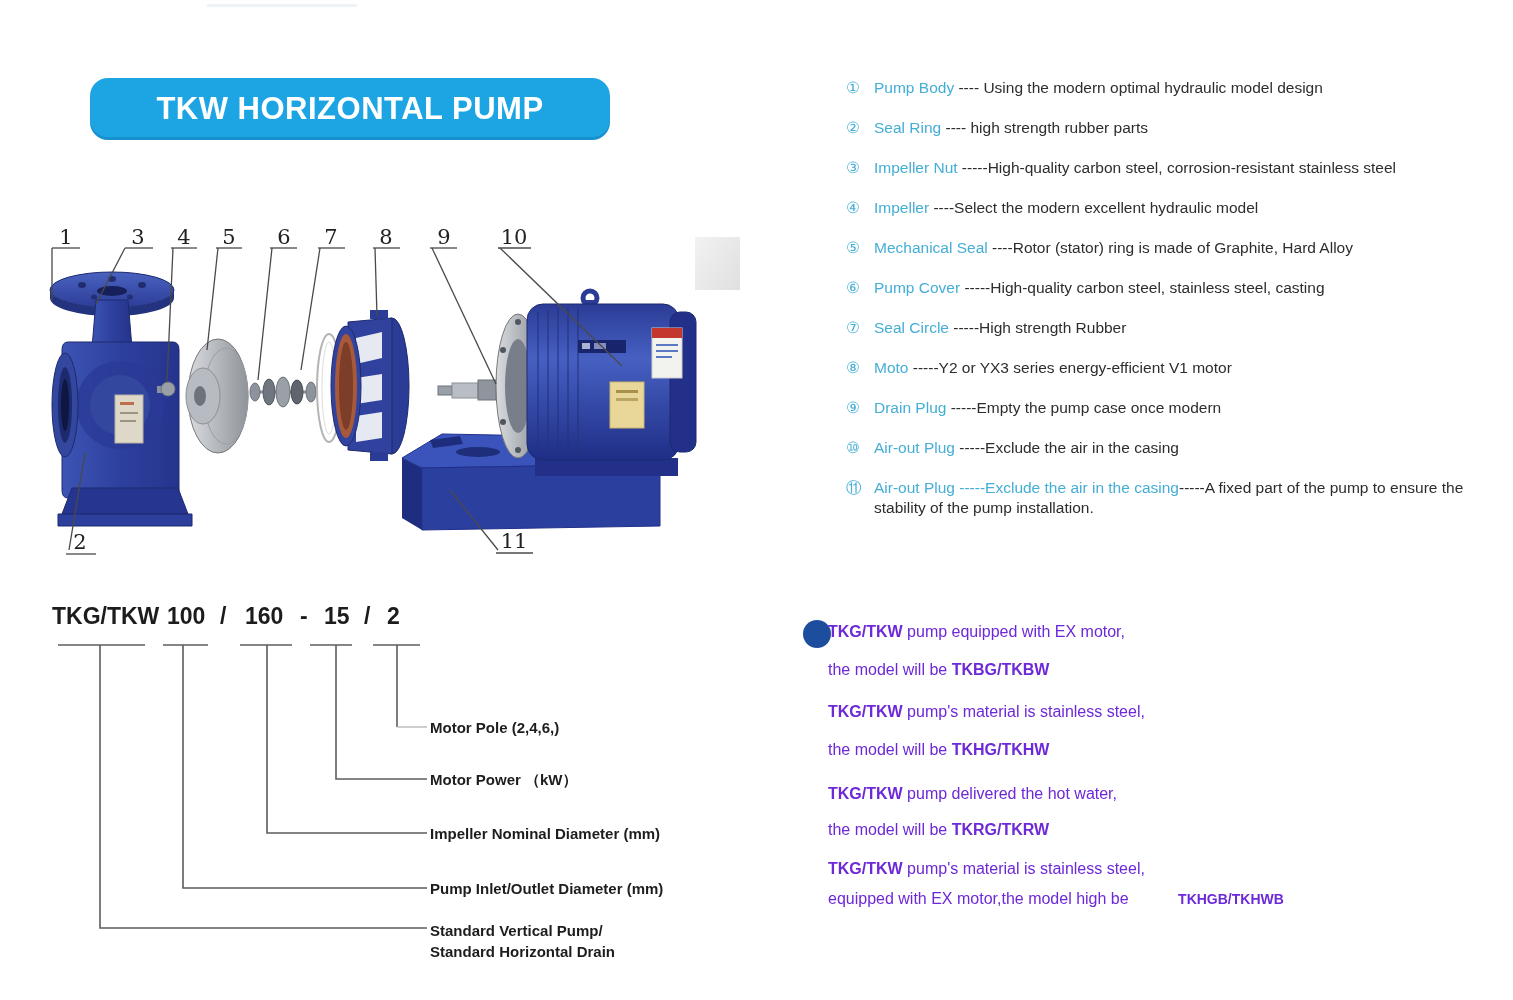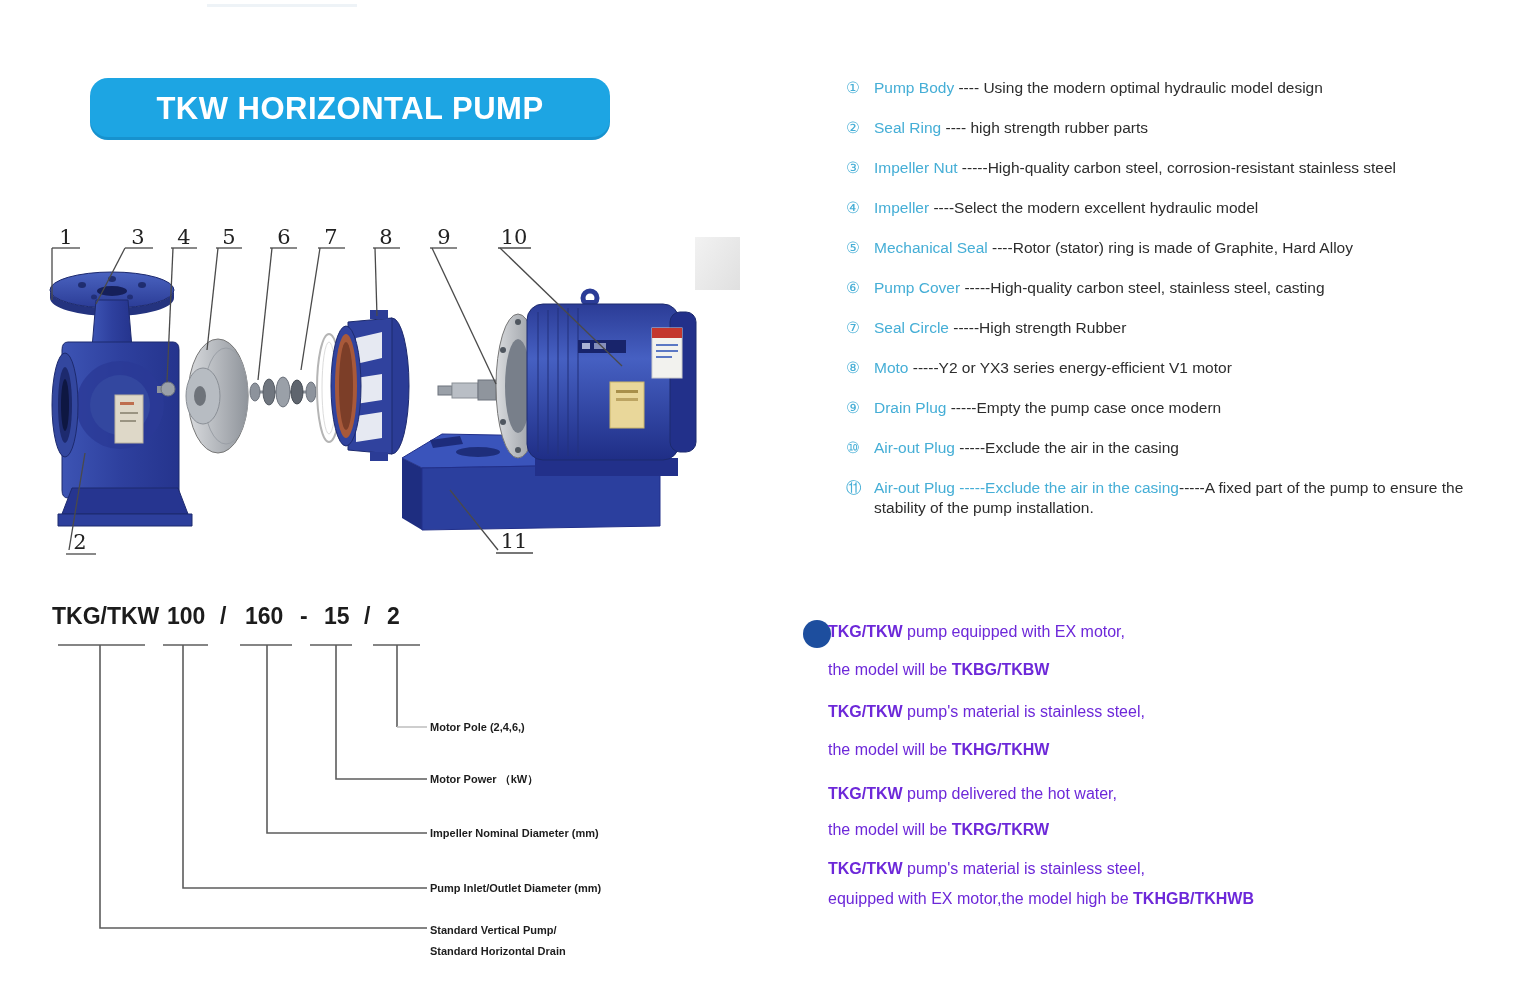--- a/index.html
+++ b/index.html
@@ -27,29 +27,29 @@
   .pname{color:#45aed6;}
   .pblue{color:#45aed6;}
   .pdesc{color:#2d2d2d;}
 
   
   .code-seg{position:absolute;top:603px;font-size:23px;font-weight:bold;color:#1c1c1c;
             font-family:"Liberation Sans", sans-serif;}
   .code-svg{position:absolute;left:40px;top:640px;width:700px;height:330px;}
   .code-line{stroke:#5c5c5c;stroke-width:1.6;fill:none;}
   .code-line-light{stroke:#c2c2c2;stroke-width:1.6;fill:none;}
-  .code-label{position:absolute;left:430px;font-size:11px;font-weight:bold;color:#1d1d1d;line-height:21px;}
+  .code-label{position:absolute;left:430px;font-size:15px;font-weight:bold;color:#1d1d1d;line-height:21px;}
 
   
   .note-bullet{position:absolute;left:803px;top:620px;width:28px;height:28px;border-radius:50%;
                background:#1d4e9e;}
   .note-line{position:absolute;left:828px;font-size:16px;color:#6d28d9;white-space:nowrap;}
   .note-line b{font-weight:bold;}
   .note-line .code{font-weight:bold;font-size:16px;}
-  .note-line .code-big{font-weight:bold;font-size:16px;}
+  .note-line .code-big{font-weight:bold;font-size:14px;margin-left:45px;}
 </style>
 </head>
 <body>
 
 <div class="page">
 
   <div class="top-dash"></div>
 
   <div class="banner">
     <span>TKW HORIZONTAL PUMP</span>

